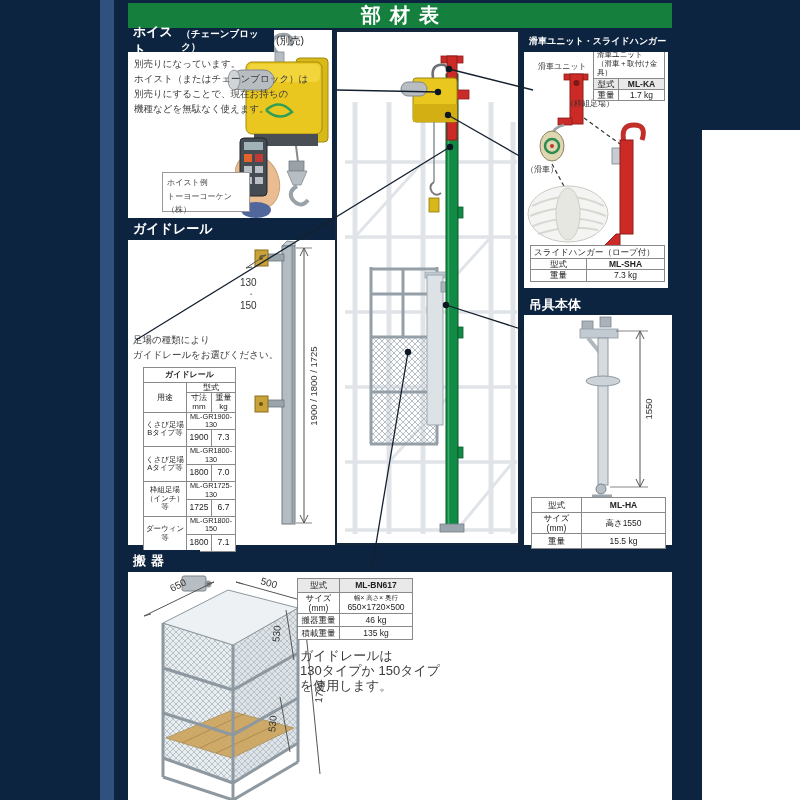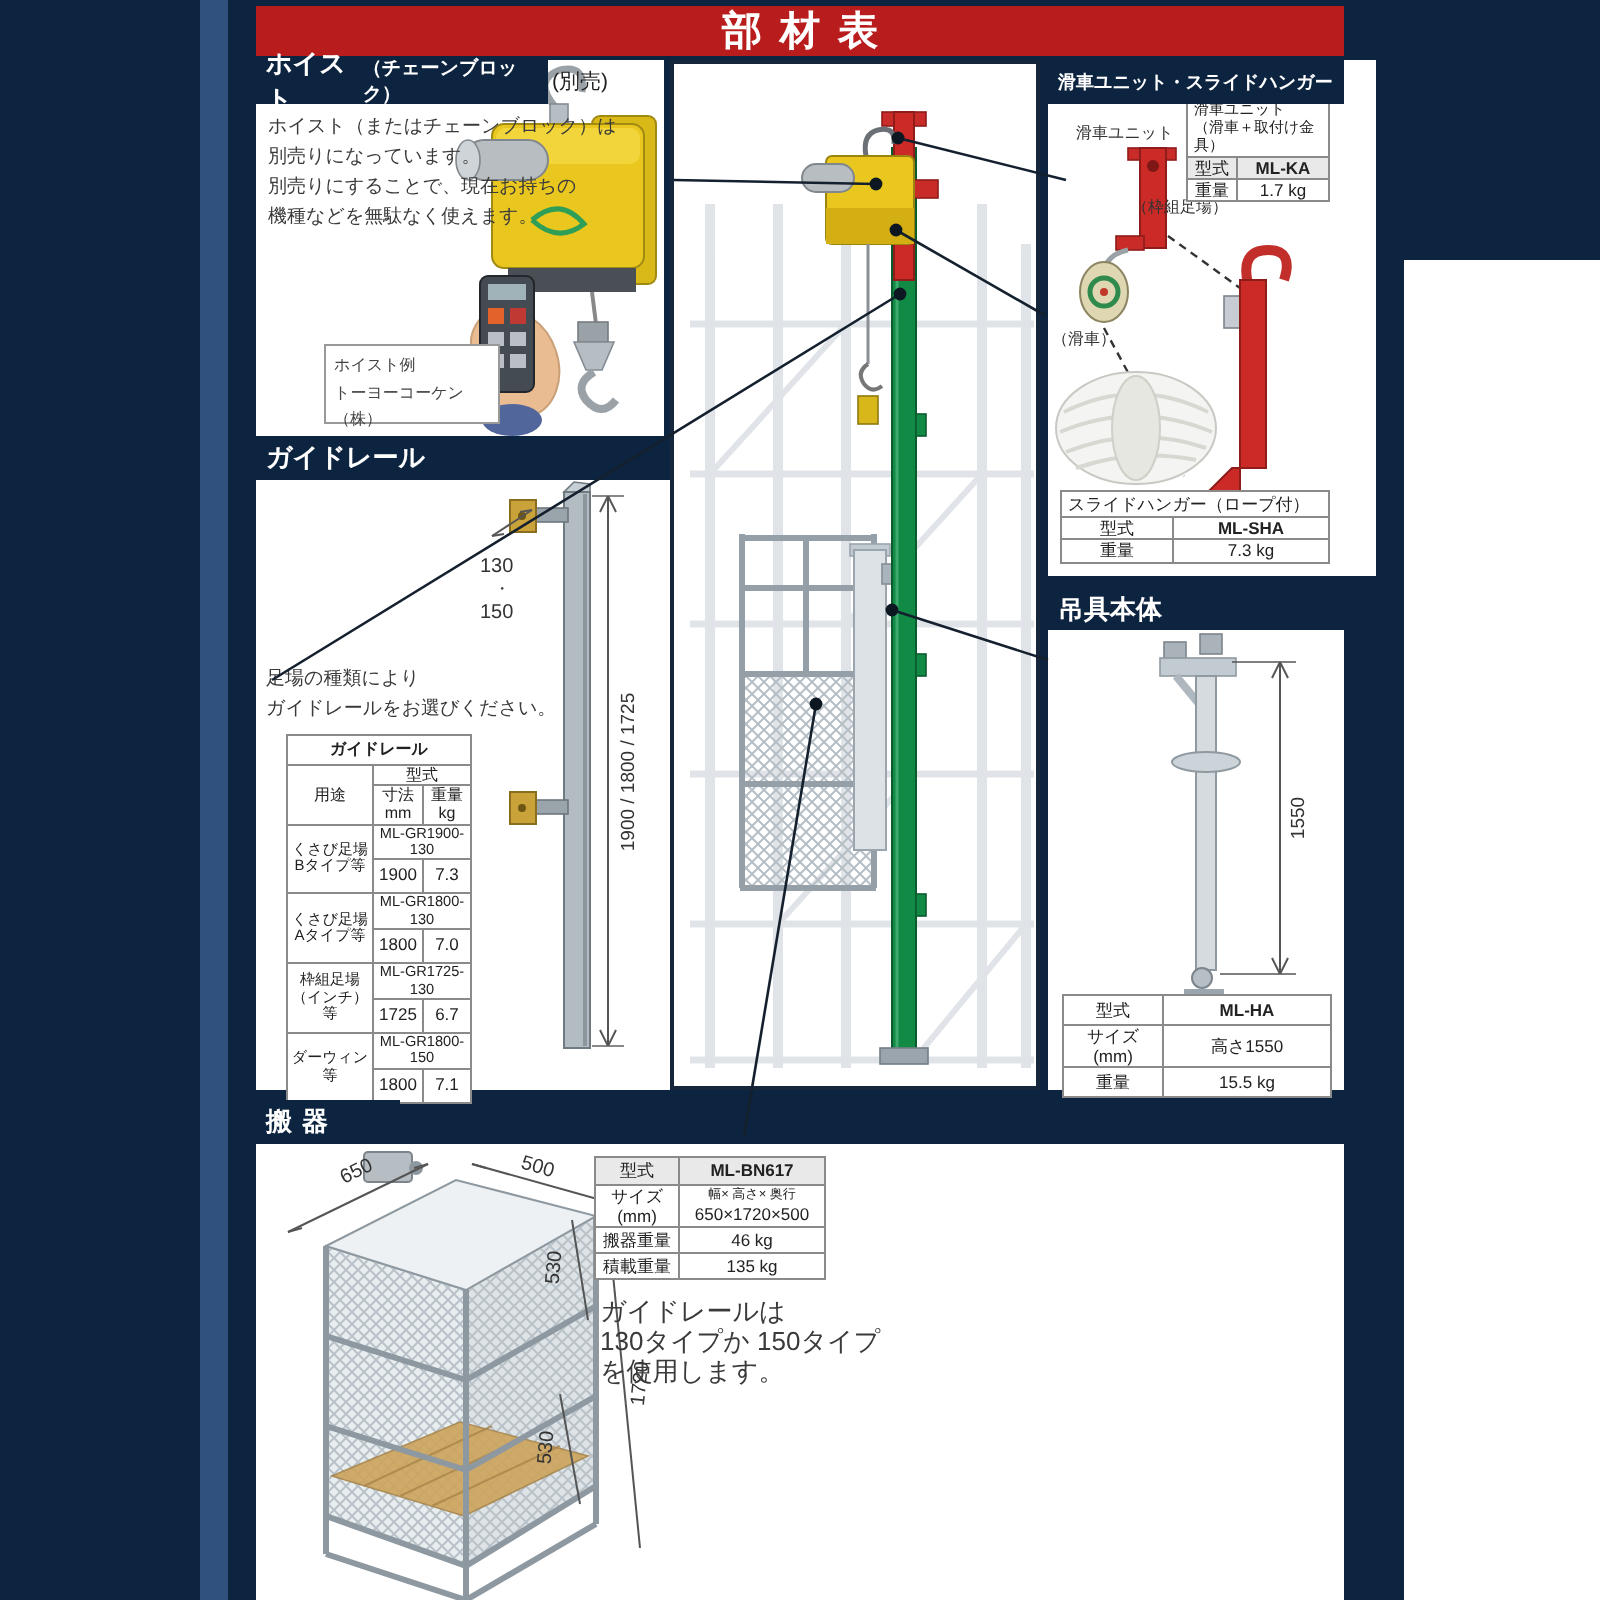--- a/index.html
+++ b/index.html
@@ -4,21 +4,21 @@
 <style>
   html,body{margin:0;padding:0;}
   body{width:800px;height:800px;position:relative;background:#ffffff;
        font-family:"Liberation Sans","DejaVu Sans",sans-serif;overflow:hidden;}
   .abs{position:absolute;}
   
   .bg-main{left:0;top:0;width:702px;height:800px;background:#0d2440;}
   .bg-tr{left:702px;top:0;width:98px;height:130px;background:#0d2440;}
   .spine{left:100px;top:0;width:14px;height:800px;background:#30517e;}
   
-  .titlebar{left:128px;top:3px;width:544px;height:25px;background:#b91c1c;
+  .titlebar{left:128px;top:3px;width:544px;height:25px;background:#15803d;
             display:flex;align-items:center;justify-content:center;}
   .titlebar span{color:#ffffff;font-size:20px;font-weight:bold;letter-spacing:0.45em;text-indent:0.45em;}
   
   .box{position:absolute;background:#ffffff;}
   .sec-header{position:absolute;background:#0d2440;color:#ffffff;font-weight:bold;
               display:flex;align-items:center;padding:0 5px;box-sizing:border-box;z-index:3;}
   
   .hoist-box{left:128px;top:30px;width:204px;height:188px;}
   .hoist-header{left:128px;top:30px;width:146px;height:22px;font-size:13px;}
   .hoist-header .h-sub{font-size:9.5px;font-weight:bold;}
@@ -35,21 +35,21 @@
   .gr-table td{border:1px solid #8a8a8a;background:#fff;text-align:center;padding:0 1px;line-height:1.15;}
   .gr-table .t-title{height:14px;font-weight:bold;}
   .gr-table .t-head{font-size:8px;}
   .gr-table .t-use{font-size:7.5px;}
   .gr-table .t-model{font-size:7.3px;height:13px;}
   .gr-table .t-val{height:16px;font-size:8.5px;}
   .gr-table span:empty{display:none;}
   
   .center-box{left:335px;top:30px;width:185px;height:515px;border:2px solid #16273c;box-sizing:border-box;}
   
-  .pulley-box{left:524px;top:30px;width:164px;height:258px;}
+  .pulley-box{left:524px;top:30px;width:144px;height:258px;}
   .pulley-header{left:524px;top:30px;width:148px;height:22px;font-size:9px;}
   .cap{position:absolute;font-size:8px;color:#333;white-space:nowrap;}
   .spec-table{position:absolute;border-collapse:collapse;table-layout:fixed;color:#222;}
   .spec-table td{border:1px solid #8a8a8a;background:#fff;text-align:center;line-height:1.2;padding:0 1px;}
   .spec-table .lbl{font-size:8.5px;}
   .spec-table .val{font-size:8.5px;}
   .spec-table .bold{font-weight:bold;}
   .spec-table .ttl{text-align:left;font-size:7.5px;padding:1px 3px;}
   .spec-table .gray{background:#e9e9e9;}
   
@@ -107,22 +107,22 @@
       <rect x="116" y="112" width="19" height="8" fill="#9fb3b8"></rect>
       <rect x="116" y="124" width="8" height="8" fill="#e2622a"></rect>
       <rect x="127" y="124" width="8" height="8" fill="#c03a33"></rect>
       <rect x="116" y="136" width="8" height="7" fill="#b9bfc4"></rect>
       <rect x="127" y="136" width="8" height="7" fill="#b9bfc4"></rect>
       <rect x="116" y="147" width="8" height="7" fill="#b9bfc4"></rect>
       <rect x="127" y="147" width="8" height="7" fill="#b9bfc4"></rect>
     </g>
   </svg>
   <div class="hoist-desc">
+    <div>別売りになっています。</div>
     <div>ホイスト（またはチェーンブロック）は</div>
-    <div>別売りになっています。</div>
     <div>別売りにすることで、現在お持ちの</div>
     <div>機種などを無駄なく使えます。</div>
   </div>
   <div class="example-box">
     <div>ホイスト例</div>
     <div>トーヨーコーケン（株）</div>
   </div>
   <span class="hoist-note">(別売)</span>
 </div>
 <div class="sec-header hoist-header">

